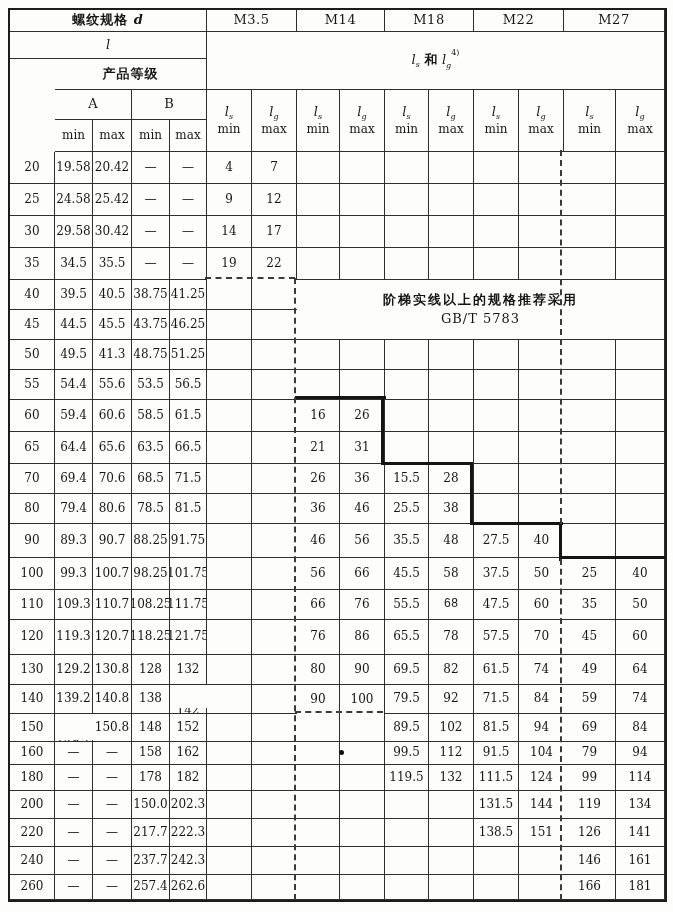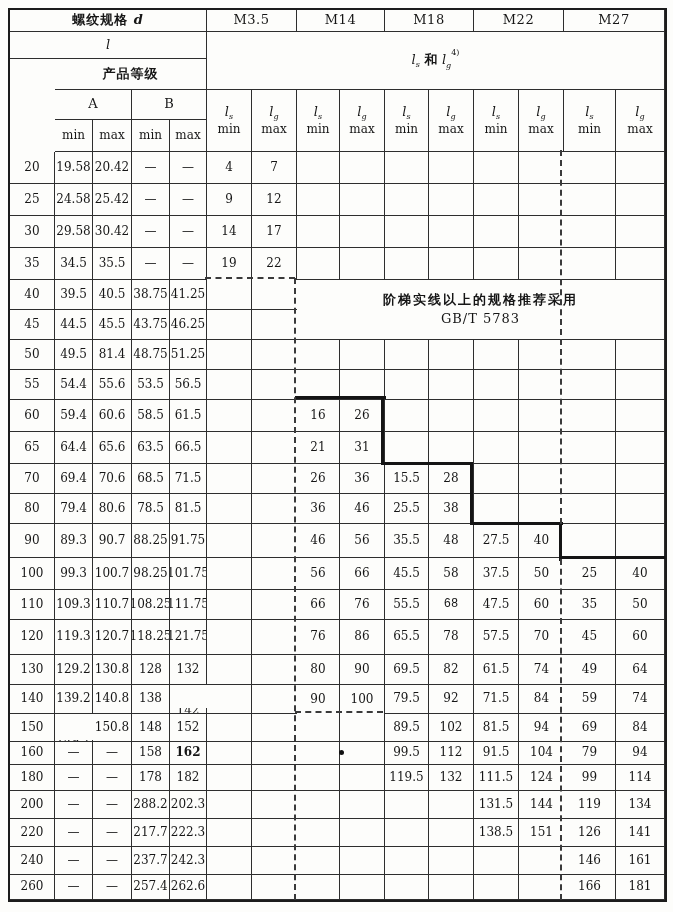--- a/index.html
+++ b/index.html
@@ -185,21 +185,21 @@
         <div class="cell no-r" style="grid-area: 10 / 7 / 11 / 8;"></div>
         <div class="cell" style="grid-area: 11 / 1 / 12 / 2;">45</div>
         <div class="cell" style="grid-area: 11 / 2 / 12 / 3;">44.5</div>
         <div class="cell" style="grid-area: 11 / 3 / 12 / 4;">45.5</div>
         <div class="cell" style="grid-area: 11 / 4 / 12 / 5;">43.75</div>
         <div class="cell" style="grid-area: 11 / 5 / 12 / 6;">46.25</div>
         <div class="cell" style="grid-area: 11 / 6 / 12 / 7;"></div>
         <div class="cell no-r" style="grid-area: 11 / 7 / 12 / 8;"></div>
         <div class="cell" style="grid-area: 12 / 1 / 13 / 2;">50</div>
         <div class="cell" style="grid-area: 12 / 2 / 13 / 3;">49.5</div>
-        <div class="cell" style="grid-area: 12 / 3 / 13 / 4;">81.4</div>
+        <div class="cell" style="grid-area: 12 / 3 / 13 / 4;">41.3</div>
         <div class="cell" style="grid-area: 12 / 4 / 13 / 5;">48.75</div>
         <div class="cell" style="grid-area: 12 / 5 / 13 / 6;">51.25</div>
         <div class="cell" style="grid-area: 12 / 6 / 13 / 7;"></div>
         <div class="cell no-r" style="grid-area: 12 / 7 / 13 / 8;"></div>
         <div class="cell" style="grid-area: 12 / 8 / 13 / 9;"></div>
         <div class="cell" style="grid-area: 12 / 9 / 13 / 10;"></div>
         <div class="cell" style="grid-area: 12 / 10 / 13 / 11;"></div>
         <div class="cell" style="grid-area: 12 / 11 / 13 / 12;"></div>
         <div class="cell" style="grid-area: 12 / 12 / 13 / 13;"></div>
         <div class="cell no-r" style="grid-area: 12 / 13 / 13 / 14;"></div>
@@ -382,21 +382,21 @@
         <div class="cell" style="grid-area: 24 / 10 / 25 / 11;">89.5</div>
         <div class="cell" style="grid-area: 24 / 11 / 25 / 12;">102</div>
         <div class="cell" style="grid-area: 24 / 12 / 25 / 13;">81.5</div>
         <div class="cell no-r" style="grid-area: 24 / 13 / 25 / 14;">94</div>
         <div class="cell" style="grid-area: 24 / 14 / 25 / 15;">69</div>
         <div class="cell" style="grid-area: 24 / 15 / 25 / 16;">84</div>
         <div class="cell" style="grid-area: 25 / 1 / 26 / 2;">160</div>
         <div class="cell" style="grid-area: 25 / 2 / 26 / 3;">—</div>
         <div class="cell" style="grid-area: 25 / 3 / 26 / 4;">—</div>
         <div class="cell" style="grid-area: 25 / 4 / 26 / 5;">158</div>
-        <div class="cell" style="grid-area: 25 / 5 / 26 / 6; font-weight: bold;">162</div>
+        <div class="cell" style="grid-area: 25 / 5 / 26 / 6;">162</div>
         <div class="cell" style="grid-area: 25 / 6 / 26 / 7;"></div>
         <div class="cell no-r" style="grid-area: 25 / 7 / 26 / 8;"></div>
         <div class="cell" style="grid-area: 25 / 8 / 26 / 9;"></div>
         <div class="cell" style="grid-area: 25 / 9 / 26 / 10;"></div>
         <div class="cell" style="grid-area: 25 / 10 / 26 / 11;">99.5</div>
         <div class="cell" style="grid-area: 25 / 11 / 26 / 12;">112</div>
         <div class="cell" style="grid-area: 25 / 12 / 26 / 13;">91.5</div>
         <div class="cell no-r" style="grid-area: 25 / 13 / 26 / 14;">104</div>
         <div class="cell" style="grid-area: 25 / 14 / 26 / 15;">79</div>
         <div class="cell" style="grid-area: 25 / 15 / 26 / 16;">94</div>
@@ -411,21 +411,21 @@
         <div class="cell" style="grid-area: 26 / 9 / 27 / 10;"></div>
         <div class="cell" style="grid-area: 26 / 10 / 27 / 11;">119.5</div>
         <div class="cell" style="grid-area: 26 / 11 / 27 / 12;">132</div>
         <div class="cell" style="grid-area: 26 / 12 / 27 / 13;">111.5</div>
         <div class="cell no-r" style="grid-area: 26 / 13 / 27 / 14;">124</div>
         <div class="cell" style="grid-area: 26 / 14 / 27 / 15;">99</div>
         <div class="cell" style="grid-area: 26 / 15 / 27 / 16;">114</div>
         <div class="cell" style="grid-area: 27 / 1 / 28 / 2;">200</div>
         <div class="cell" style="grid-area: 27 / 2 / 28 / 3;">—</div>
         <div class="cell" style="grid-area: 27 / 3 / 28 / 4;">—</div>
-        <div class="cell" style="grid-area: 27 / 4 / 28 / 5;">288.2</div>
+        <div class="cell" style="grid-area: 27 / 4 / 28 / 5;">150.0</div>
         <div class="cell" style="grid-area: 27 / 5 / 28 / 6;">202.3</div>
         <div class="cell" style="grid-area: 27 / 6 / 28 / 7;"></div>
         <div class="cell no-r" style="grid-area: 27 / 7 / 28 / 8;"></div>
         <div class="cell" style="grid-area: 27 / 8 / 28 / 9;"></div>
         <div class="cell" style="grid-area: 27 / 9 / 28 / 10;"></div>
         <div class="cell" style="grid-area: 27 / 10 / 28 / 11;"></div>
         <div class="cell" style="grid-area: 27 / 11 / 28 / 12;"></div>
         <div class="cell" style="grid-area: 27 / 12 / 28 / 13;">131.5</div>
         <div class="cell no-r" style="grid-area: 27 / 13 / 28 / 14;">144</div>
         <div class="cell" style="grid-area: 27 / 14 / 28 / 15;">119</div>

